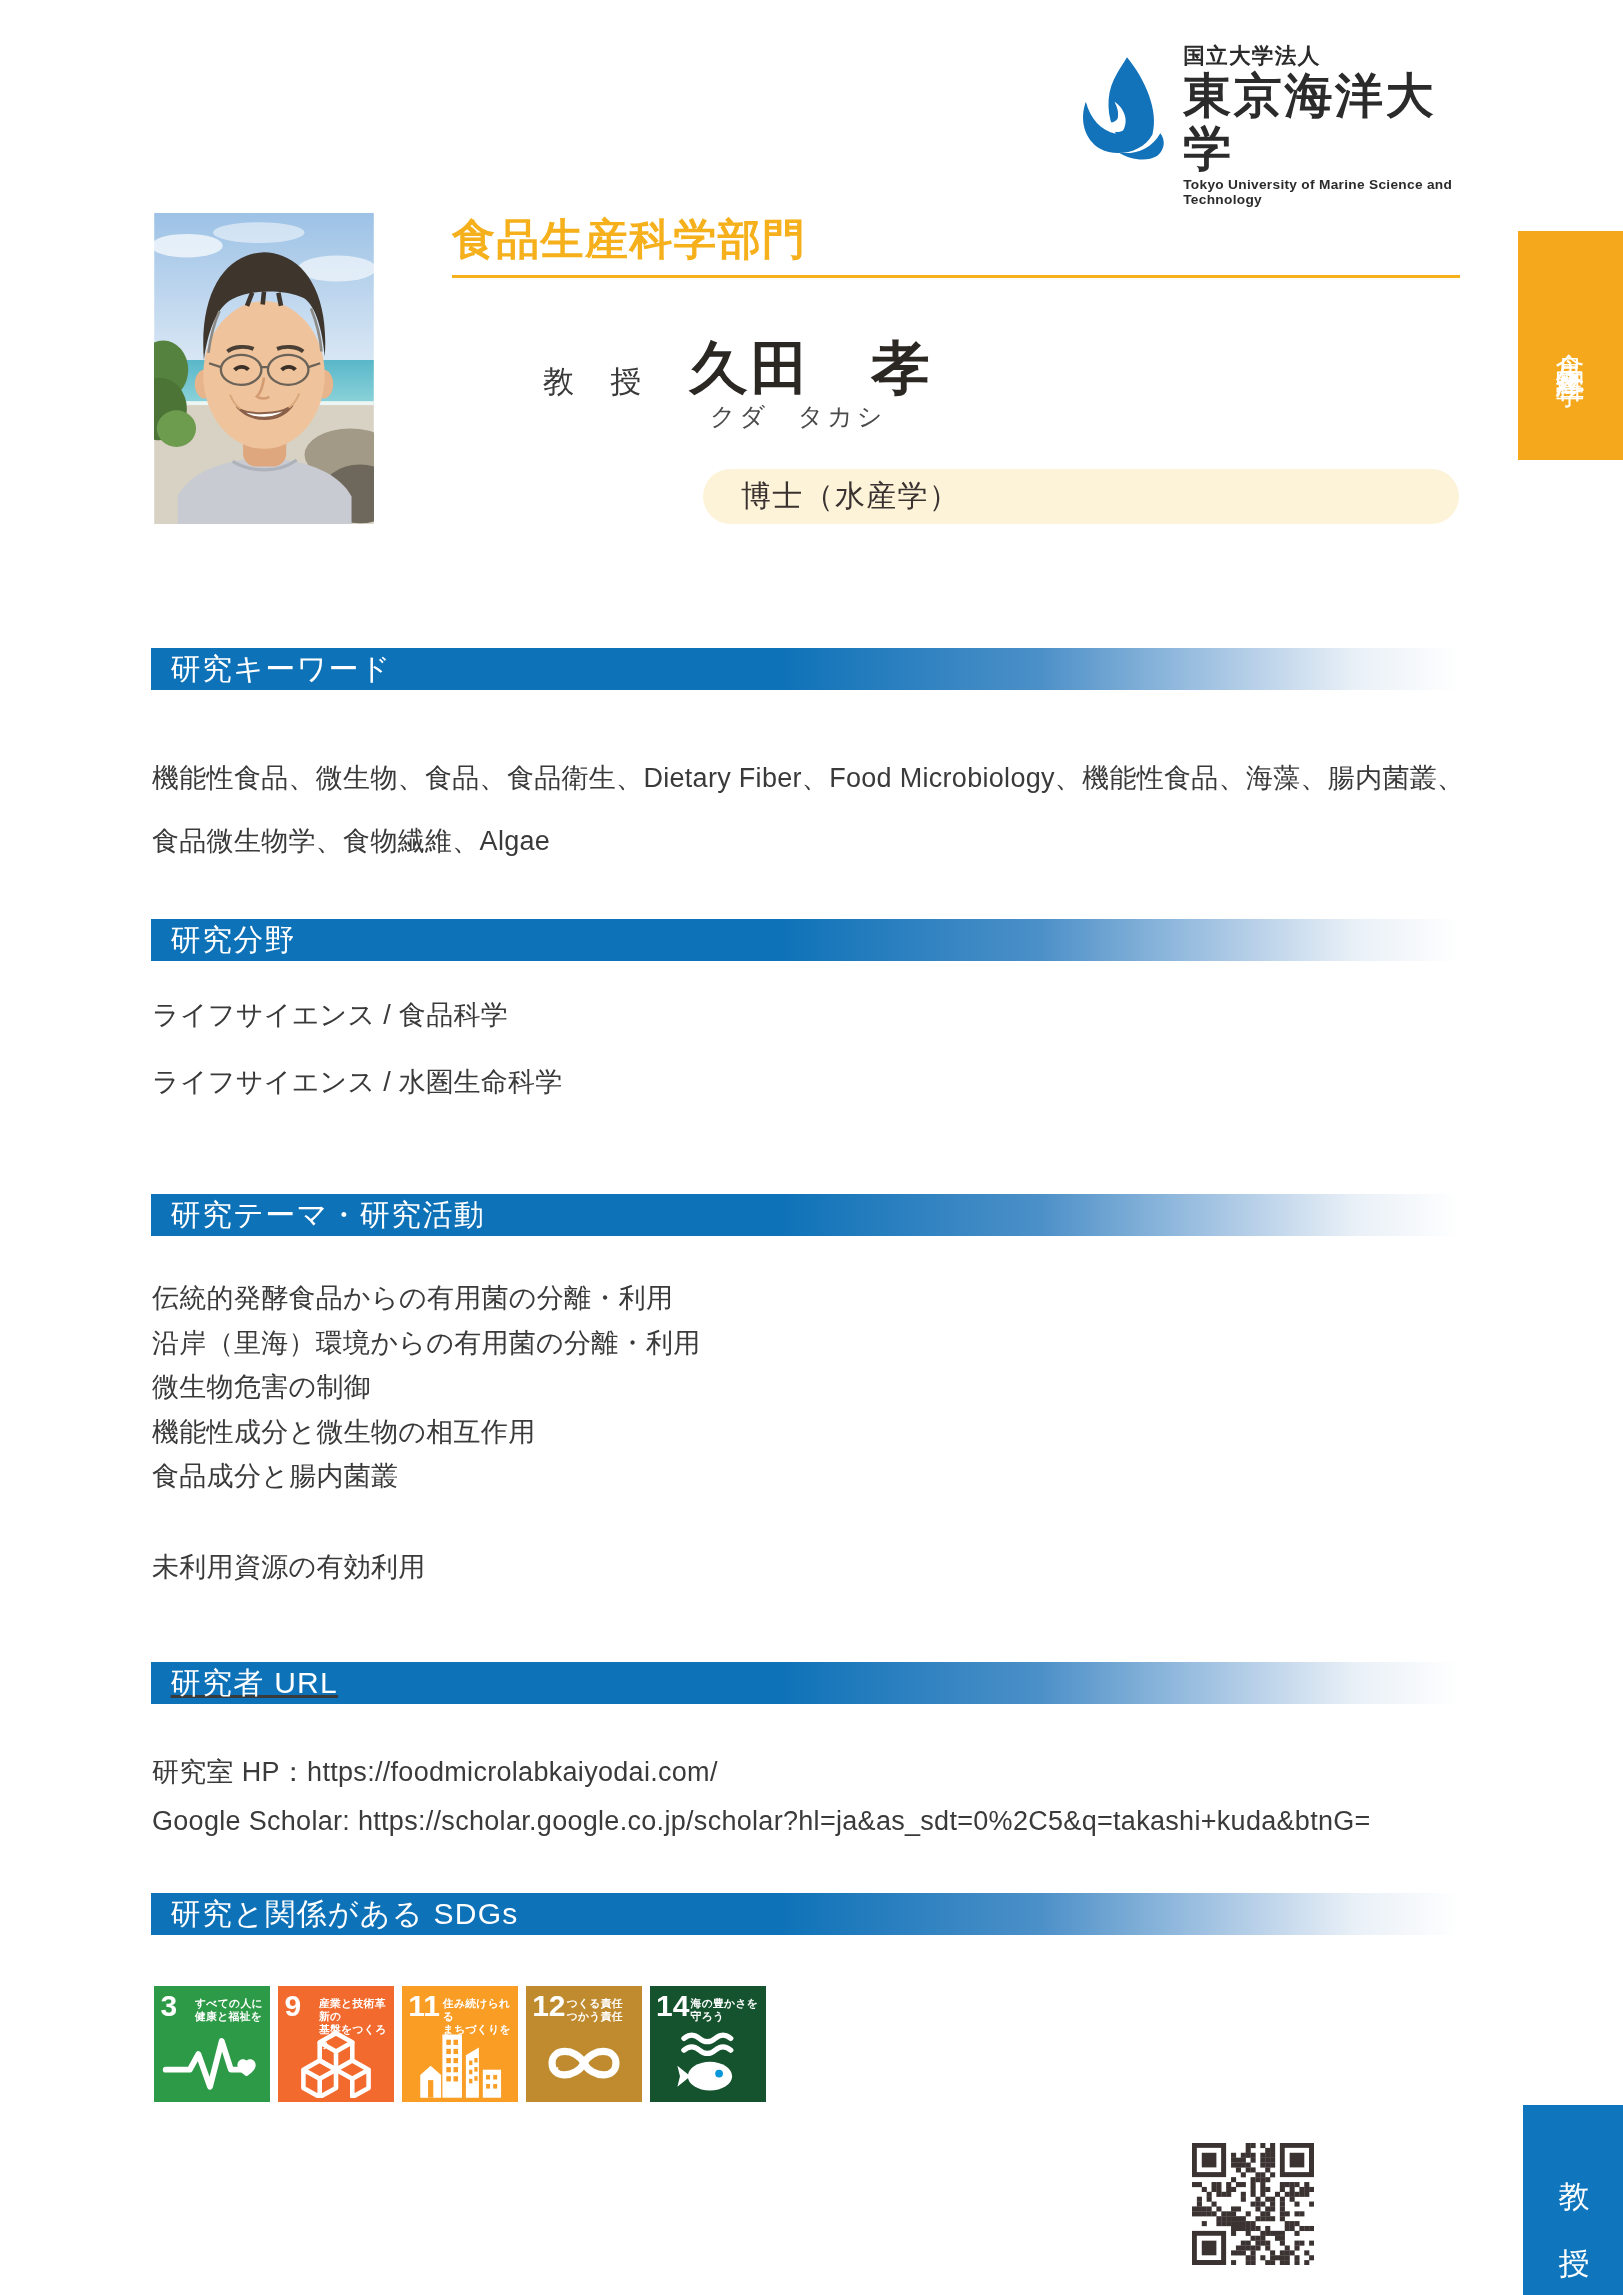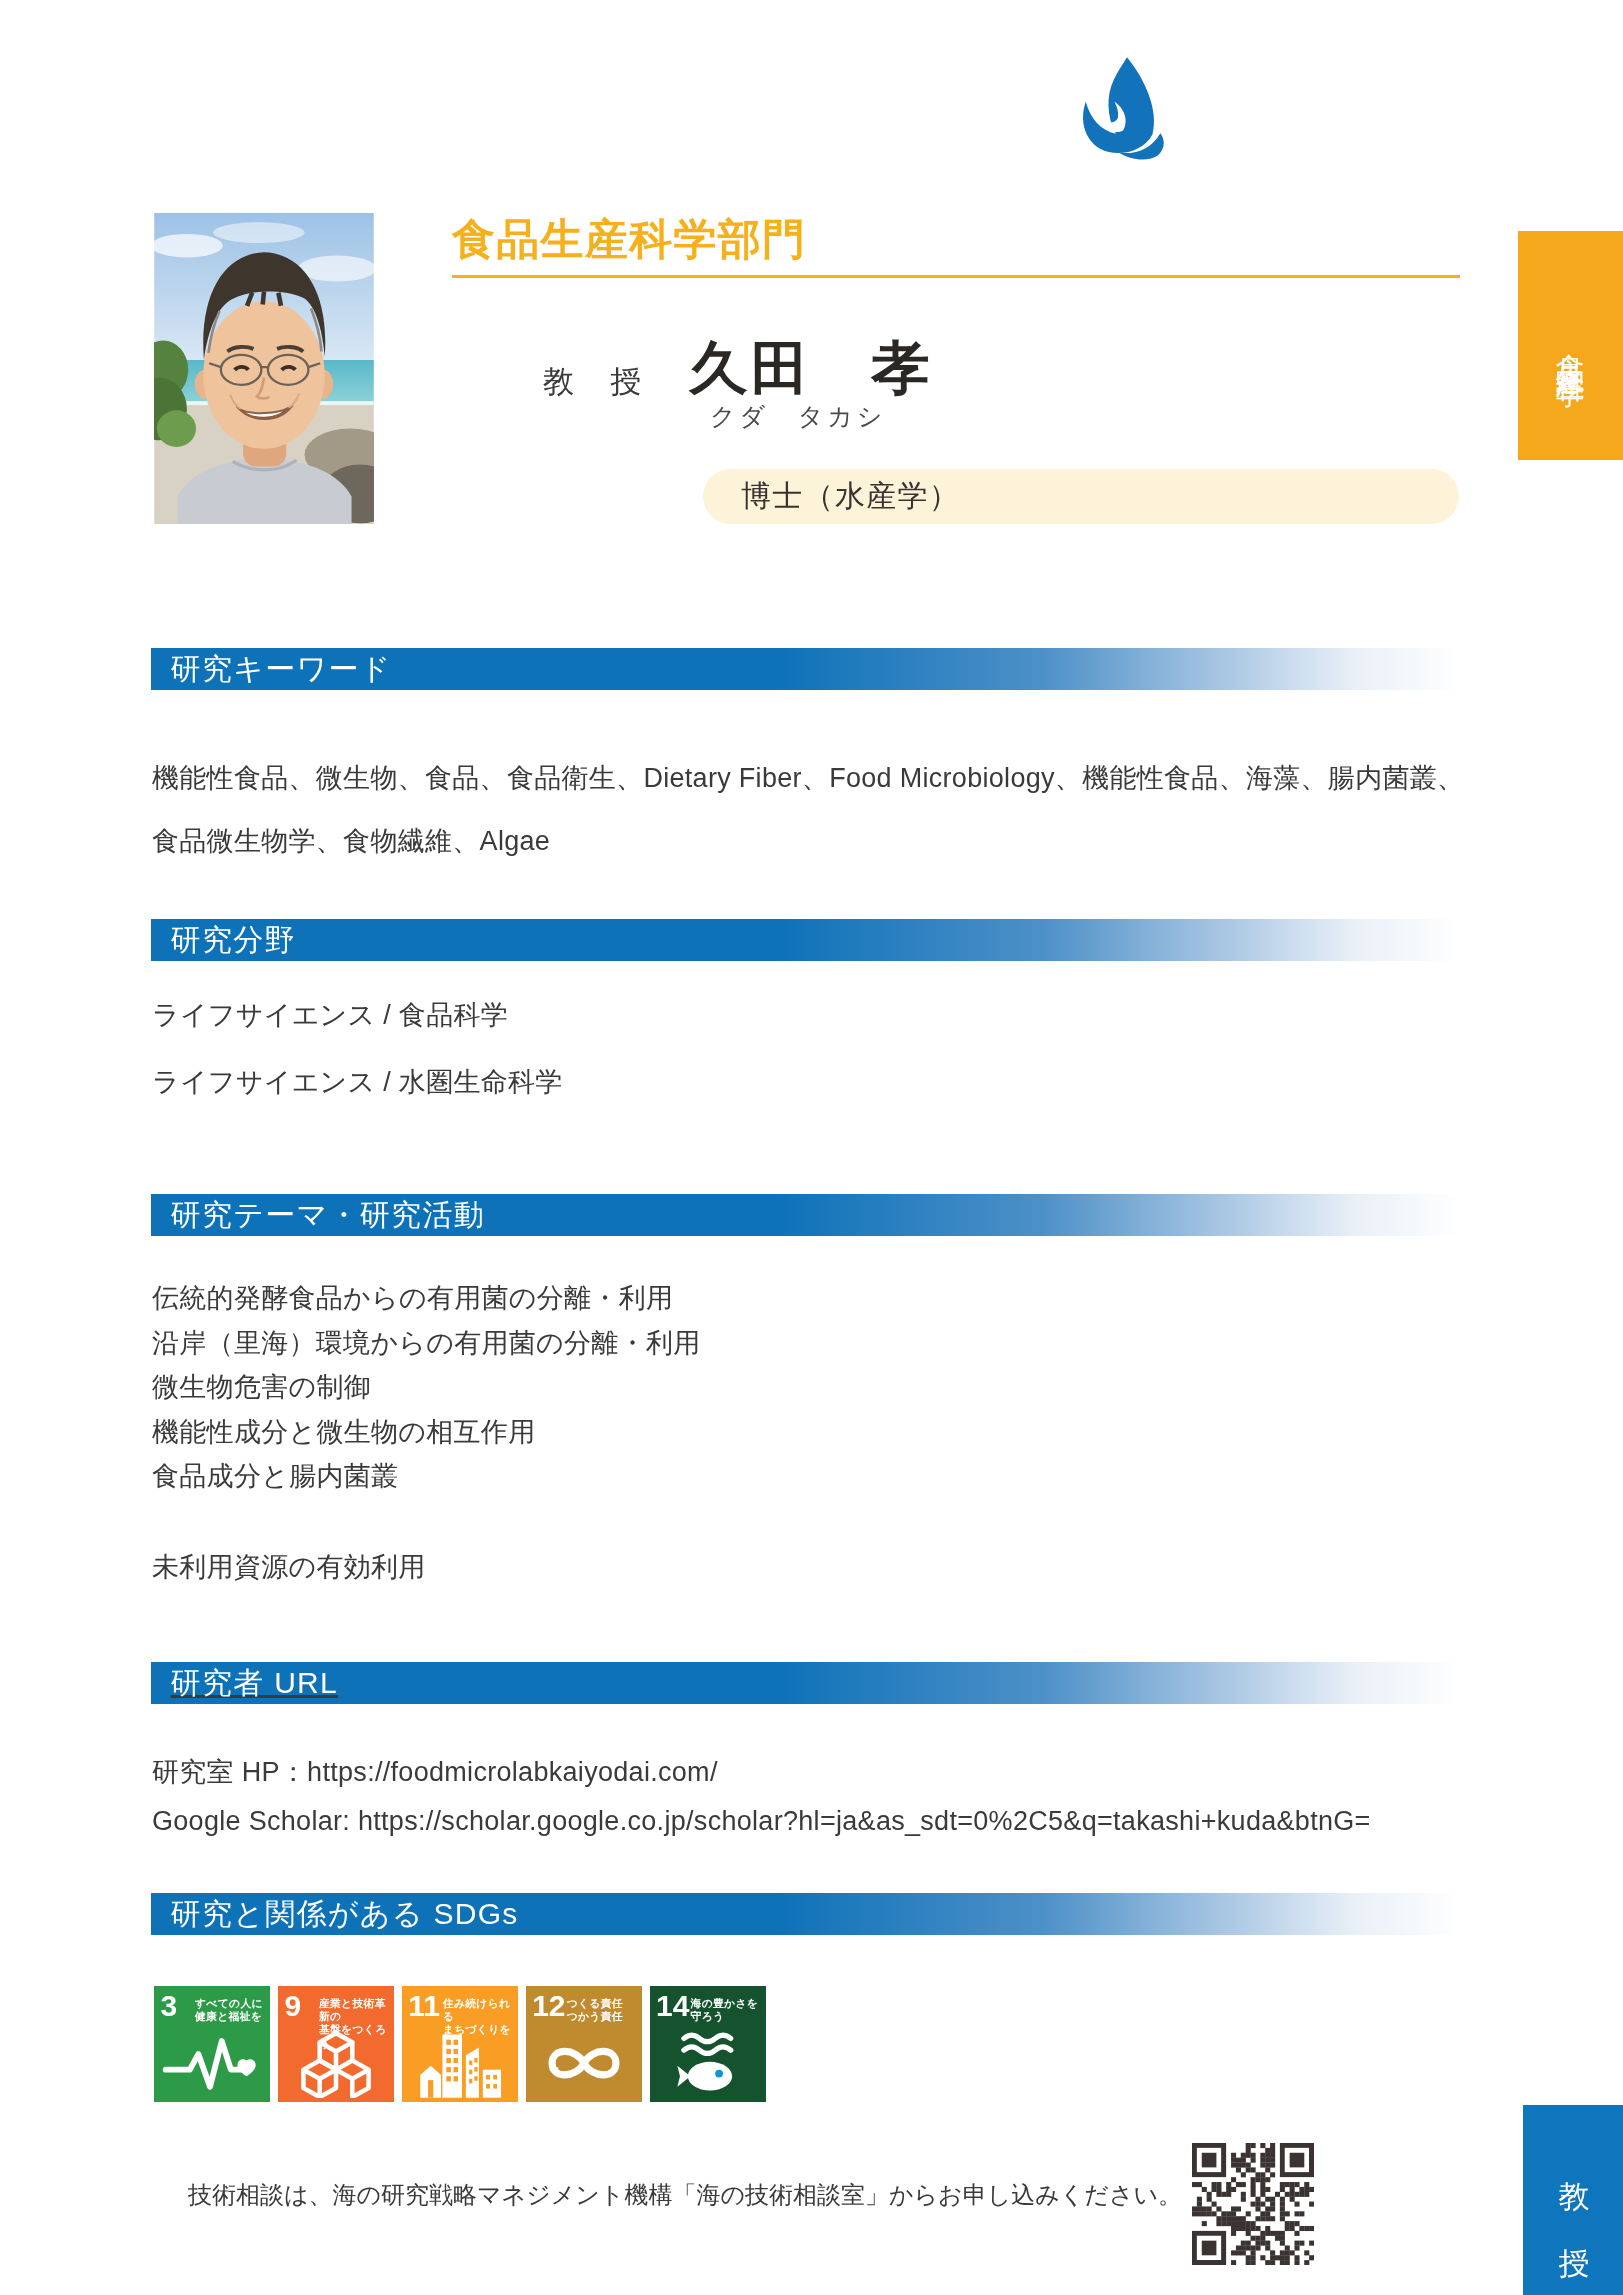--- a/index.html
+++ b/index.html
@@ -77,20 +77,25 @@
 </head>
 <body>
 
 <div class="abs logo-block">
   <div class="logo-mark">
     <svg viewBox="0 0 150 160" width="98" height="108">
       <path d="M78,4 C106,38 127,86 117,122 C103,149 63,158 37,144 C13,130 5,100 15,72 C22,98 38,116 61,121 C47,96 46,62 58,38 C64,26 72,14 78,4 Z" fill="#1272ba"></path>
       <path d="M59,72 C74,82 81,101 72,116 C58,123 41,114 39,97 C47,106 60,106 64,97 C66,86 62,79 59,72 Z" fill="#ffffff"></path>
       <path d="M66,150 C93,153 116,143 129,120 C138,131 135,147 124,155 C107,165 82,160 66,150 Z" fill="#1272ba"></path>
     </svg>
+  </div>
+  <div class="logo-text">
+    <div class="logo-corp">国立大学法人</div>
+    <div class="logo-univ">東京海洋大学</div>
+    <div class="logo-en">Tokyo University of Marine Science and Technology</div>
   </div>
 </div>
 
 <div class="abs photo">
   <svg viewBox="0 0 336 476" width="220" height="311">
     <defs>
       <linearGradient id="skyg" x1="0" y1="0" x2="0" y2="1">
         <stop offset="0" stop-color="#9dc2e6"></stop>
           <stop offset="1" stop-color="#dce9f5"></stop>
       </linearGradient>
@@ -297,21 +302,20 @@
           <path d="M62,72 L42,56 L46,72 L42,88 Z"></path>
         </g>
         <circle cx="106" cy="68" r="6" fill="#0a97d9"></circle>
       </svg>
     </div>
   </div>
 
 </div>
 
 <div class="abs footer-note">
-  <div>技術相談は、海の研究戦略マネジメント機構「海の技術相談室」からお申し込みください。</div>
 </div>
 
 <div class="abs qr">
   <svg viewBox="0 0 186 186" width="122" height="122">
     <g id="qr-finders">
       <rect x="0" y="0" width="52" height="52"></rect>
         <rect class="qwhite" x="7.4" y="7.4" width="37" height="37"></rect>
         <rect x="14.9" y="14.9" width="22.3" height="22.3"></rect>
       <rect x="134" y="0" width="52" height="52"></rect>
         <rect class="qwhite" x="141.4" y="7.4" width="37" height="37"></rect>

